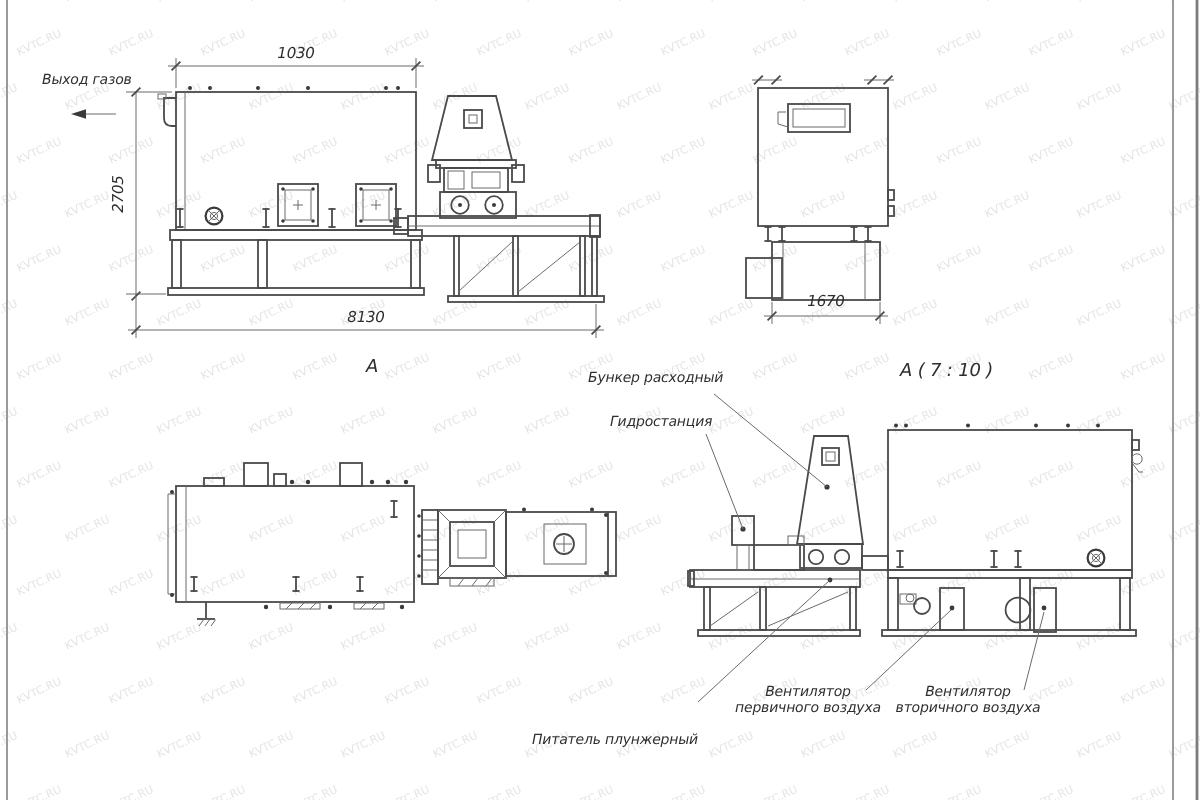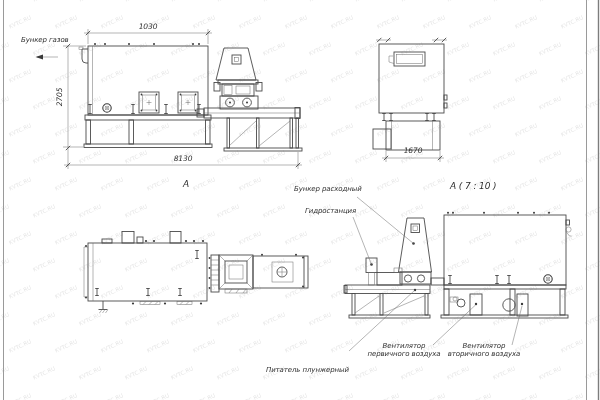--- a/index.html
+++ b/index.html
@@ -629,21 +629,21 @@
       <g class="th">
         <line x1="357" y1="197" x2="413.5" y2="243.5"></line>
         <line x1="353" y1="217" x2="371.5" y2="264.5"></line>
         <line x1="349" y1="351" x2="415" y2="290"></line>
         <line x1="433" y1="345" x2="475.5" y2="305"></line>
         <line x1="512" y1="345" x2="522" y2="306"></line>
       </g>
     </g>
   </svg>
 
-  <div class="lbl" style="left:21px;top:36px;">Бункер газов</div>
+  <div class="lbl" style="left:21px;top:36px;">Выход газов</div>
   <div class="lbl dim ctr" style="left:148px;top:23px;">1030</div>
   <div class="lbl dim" style="left:60px;top:97px;transform:translate(-50%,-50%) rotate(-90deg);">2705</div>
   <div class="lbl dim ctr" style="left:183px;top:155px;">8130</div>
   <div class="lbl dim ctr" style="left:413px;top:147px;">1670</div>
   <div class="lbl ttl" style="left:183px;top:179px;">A</div>
   <div class="lbl ttl" style="left:450px;top:181px;">A ( 7 : 10 )</div>
   <div class="lbl" style="left:294px;top:185px;">Бункер расходный</div>
   <div class="lbl" style="left:305px;top:207px;">Гидростанция</div>
   <div class="lbl" style="left:266px;top:366px;">Питатель плунжерный</div>
   <div class="lbl ctr" style="left:404px;top:342px;">Вентилятор

